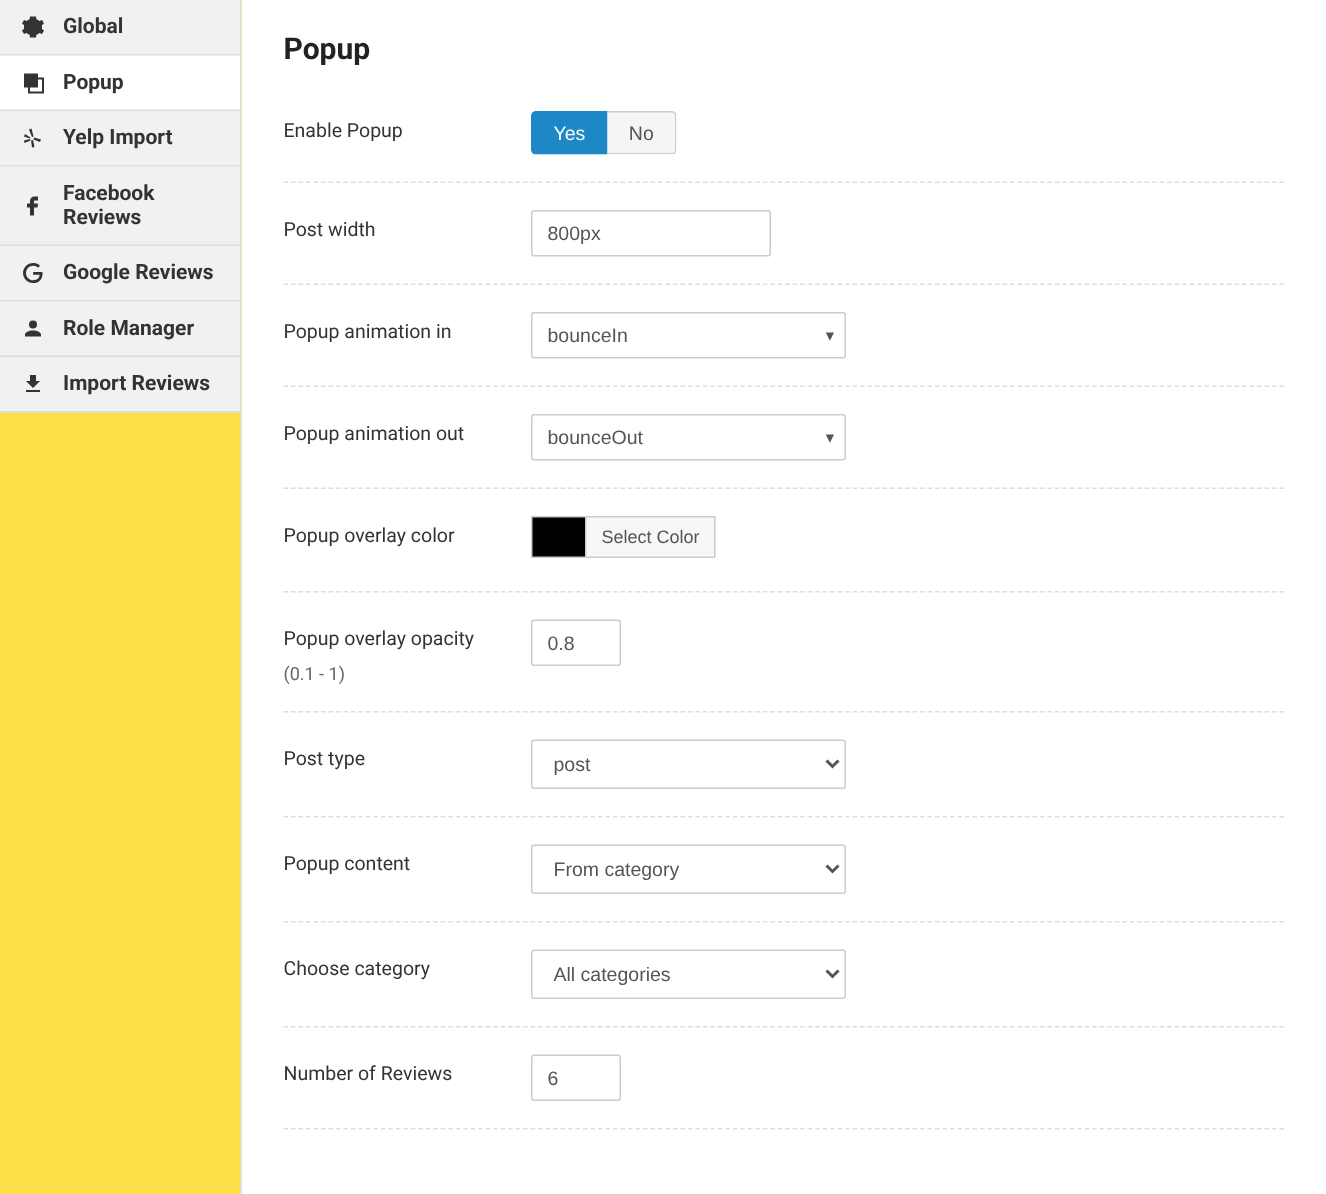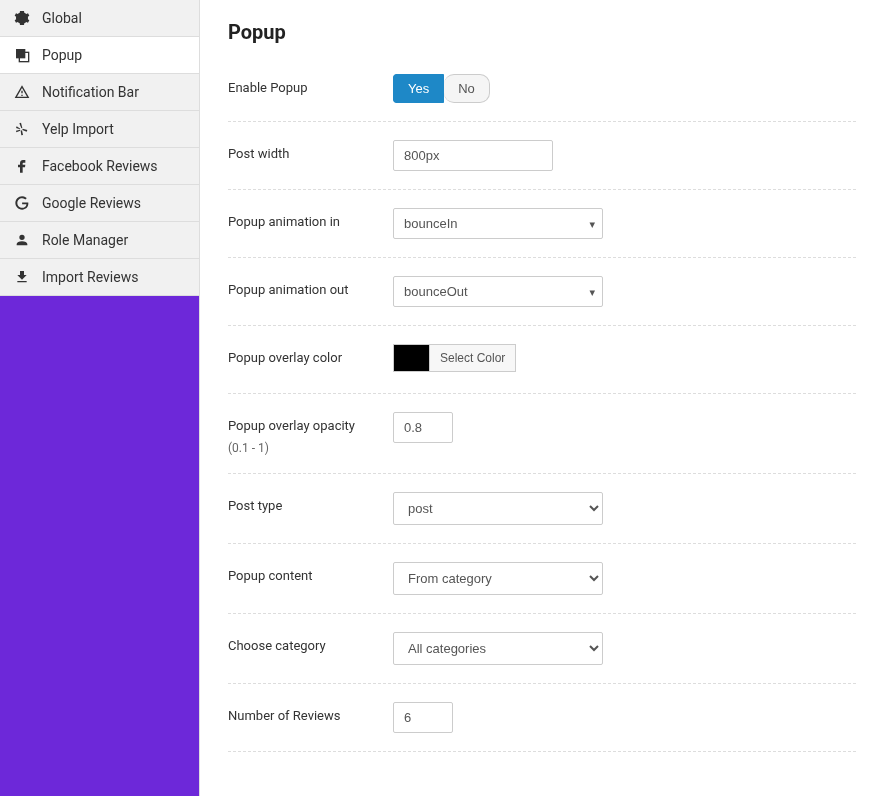--- a/index.html
+++ b/index.html
@@ -6,24 +6,25 @@
     body {
       font-family: -apple-system, BlinkMacSystemFont, "Segoe UI", Roboto, sans-serif;
       font-size: 14px;
       color: #333;
       background: #fff;
       width: 884px;
       height: 796px;
       display: flex;
     }
     .sidebar {
-      width: 200px;
-      background: #6d28d9;
+      width: 161px;
+      background: #fde047;
       border-right: 1px solid #ddd;
       flex-shrink: 0;
+      font-weight: bold;
     }
     .sidebar-item {
       display: flex;
       align-items: center;
       padding: 10px 14px;
       border-bottom: 1px solid #ddd;
       cursor: pointer;
       color: #333;
       background: #f1f1f1;
     }
@@ -93,21 +94,21 @@
       color: #555;
       font-size: 13px;
       cursor: pointer;
     }
     .toggle-btn.active {
       background: #1e88c7;
       color: #fff;
       border-color: #1e88c7;
     }
     .toggle-btn:first-child { border-top-left-radius: 3px; border-bottom-left-radius: 3px; }
-    .toggle-btn:last-child { border-top-right-radius: 3px; border-bottom-right-radius: 3px; border-left: none; border-radius: 10px; }
+    .toggle-btn:last-child { border-top-right-radius: 3px; border-bottom-right-radius: 3px; border-left: none; }
     input[type="text"] {
       padding: 7px 10px;
       border: 1px solid #ccc;
       border-radius: 2px;
       font-size: 13px;
       color: #555;
       background: #fff;
     }
     .input-wide { width: 160px; }
     .input-narrow { width: 60px; }
@@ -181,28 +182,20 @@
       <svg viewBox="0 0 24 24">
           <rect x="3" y="3" width="14" height="14" fill="#333"></rect>
           <rect x="8" y="8" width="14" height="14" fill="none" stroke="#333" stroke-width="2"></rect>
         </svg>
     </span>
     <span class="label">Popup</span>
   </div>
   <div class="sidebar-item">
     <span class="icon">
       <svg viewBox="0 0 24 24">
-          <path d="M12,2L1,21H23M12,6L19.53,19H4.47M11,10V14H13V10M11,16V18H13V16"></path>
-        </svg>
-    </span>
-    <span class="label">Notification Bar</span>
-  </div>
-  <div class="sidebar-item">
-    <span class="icon">
-      <svg viewBox="0 0 24 24">
           <path d="M10.5,2.5L8,3.5L11,11L12.5,10.5M13,11.5L12.5,13.5L19,16L20,13.5M12,14L10,14.5L11,21.5L13.5,21M9,13L3,14.5L3.5,17L9.5,14.5M9.5,11.5L4,8L3,10.5L9,12.5"></path>
         </svg>
     </span>
     <span class="label">Yelp Import</span>
   </div>
   <div class="sidebar-item">
     <span class="icon">
       <svg viewBox="0 0 24 24">
           <path d="M14,3H17V7H14C13.45,7 13,7.45 13,8V10H17L16.5,14H13V22H9V14H6V10H9V7.5C9,5 11,3 13.5,3H14Z"></path>
         </svg>

